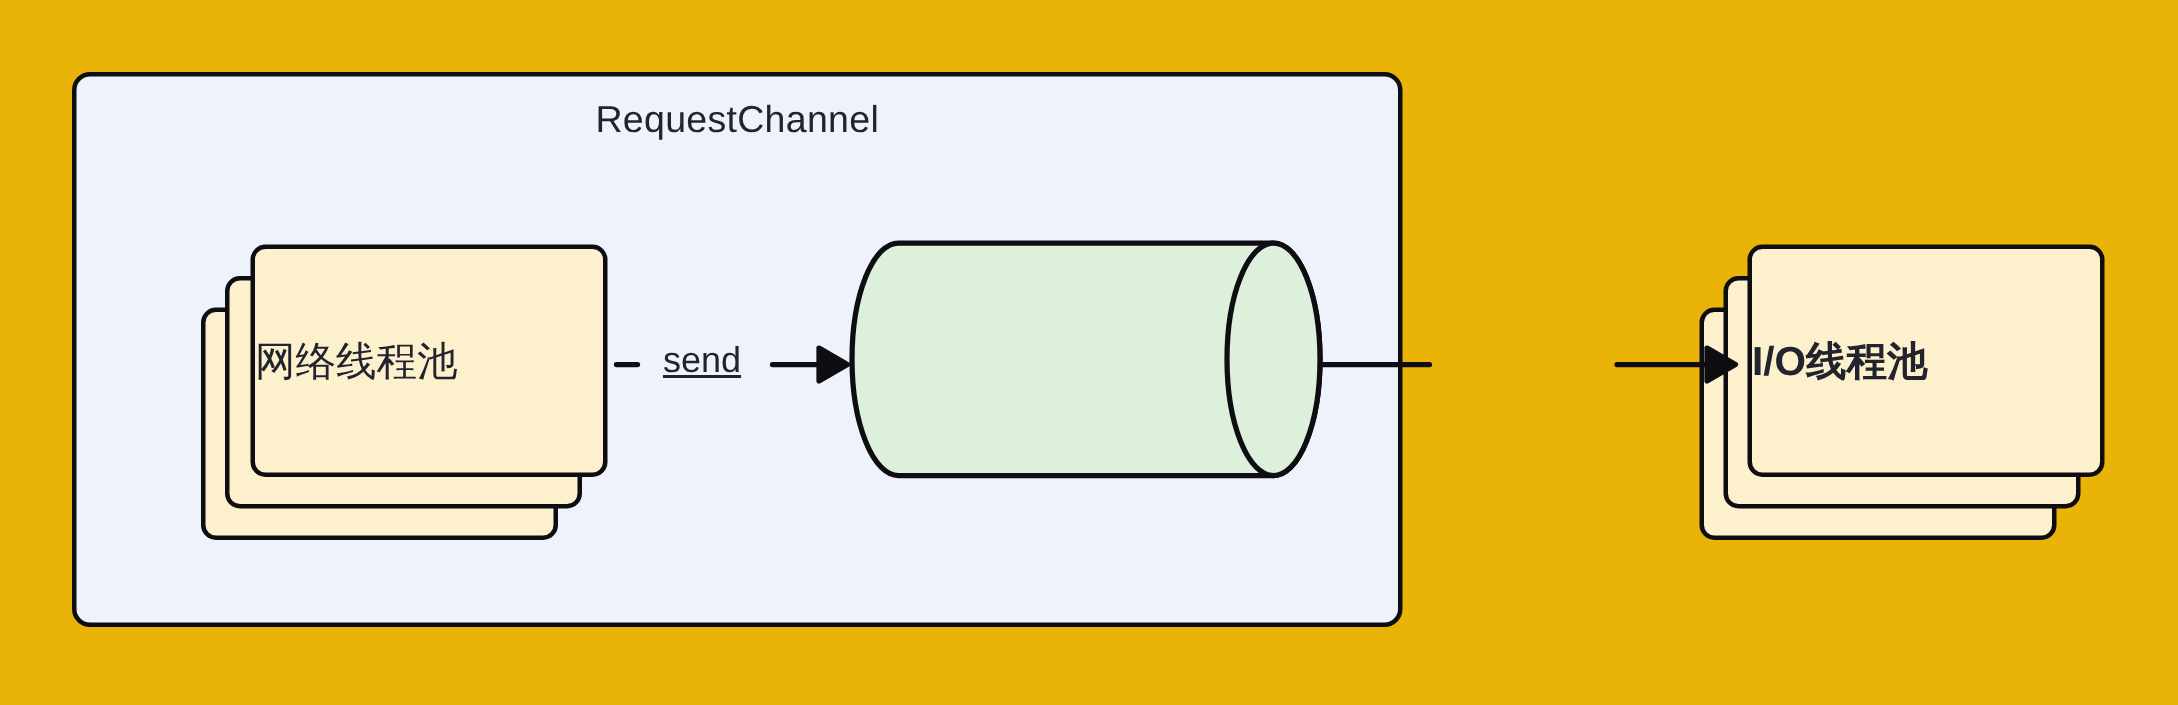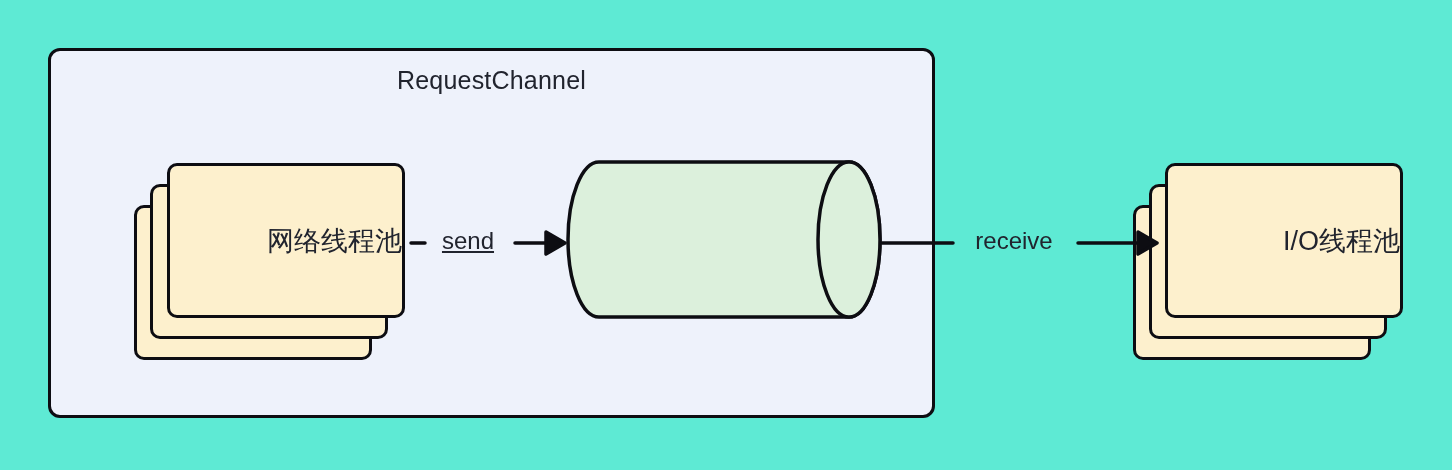--- a/index.html
+++ b/index.html
@@ -5,21 +5,21 @@
   * { margin: 0; padding: 0; box-sizing: border-box; }
   html, body { background: #ffffff; }
   body {
     font-family: "Liberation Sans", "DejaVu Sans", sans-serif;
     color: #21242e;
   }
   .canvas {
     position: relative;
     width: 1452px;
     height: 470px;
-    background: #5eead4;
+    background: #eab308;
     overflow: hidden;
   }
   .channel-box {
     position: absolute;
     left: 48px; top: 48px;
     width: 887px; height: 370px;
     background: #eef2fb;
     border: 3px solid #0d0d12;
     border-radius: 12px;
   }
@@ -35,21 +35,21 @@
   .card {
     position: absolute;
     width: 238px; height: 155px;
     background: #fdf0cd;
     border: 3px solid #0d0d12;
     border-radius: 10px;
   }
   .card.front {
     display: flex;
     align-items: center;
-    justify-content: flex-end;
+    justify-content: flex-start;
   }
   .node-label {
     font-size: 27px;
     color: #21242e;
   }
   .cyl-label {
     position: absolute;
     left: 575px; top: 163px;
     width: 250px; height: 154px;
     display: flex;
@@ -90,36 +90,35 @@
   </div>
 
   <svg class="layer" style="left:560px; top:154px;" width="330" height="175" viewBox="0 0 330 175">
     <path d="M 39 8 L 289 8 A 31 77.5 0 0 1 289 163 L 39 163 A 31 77.5 0 0 1 39 8 Z" fill="#dcf0dc" stroke="#0d0d12" stroke-width="3.5" stroke-linejoin="round"></path>
     <ellipse cx="289" cy="85.5" rx="31" ry="77.5" fill="#dcf0dc" stroke="#0d0d12" stroke-width="3.5"></ellipse>
   </svg>
 
   <div>
     <div class="card" style="left:1133px; top:205px;"></div>
     <div class="card" style="left:1149px; top:184px;"></div>
-    <div class="card front" style="left:1165px; top:163px;">
+    <div class="card front" style="left:1165px; top:163px;font-weight:bold;">
       <span class="node-label">I/O线程池</span>
     </div>
   </div>
 
   <svg class="layer" width="1452" height="470" viewBox="0 0 1452 470">
 
     <g stroke="#0d0d12" stroke-width="3.5" stroke-linecap="round" stroke-linejoin="round">
       <line x1="411" y1="243" x2="425" y2="243"></line>
       <line x1="515" y1="243" x2="551" y2="243"></line>
       <path d="M 546 232 L 565 243 L 546 254 Z" fill="#0d0d12"></path>
     </g>
 
     <g stroke="#0d0d12" stroke-width="3.5" stroke-linecap="round" stroke-linejoin="round">
       <line x1="882" y1="243" x2="953" y2="243"></line>
       <line x1="1078" y1="243" x2="1144" y2="243"></line>
       <path d="M 1138 232 L 1157 243 L 1138 254 Z" fill="#0d0d12"></path>
     </g>
   </svg>
 
   <div class="edge-label send">send</div>
-  <div class="edge-label receive">receive</div>
 
 </div>
 
 </body></html>

